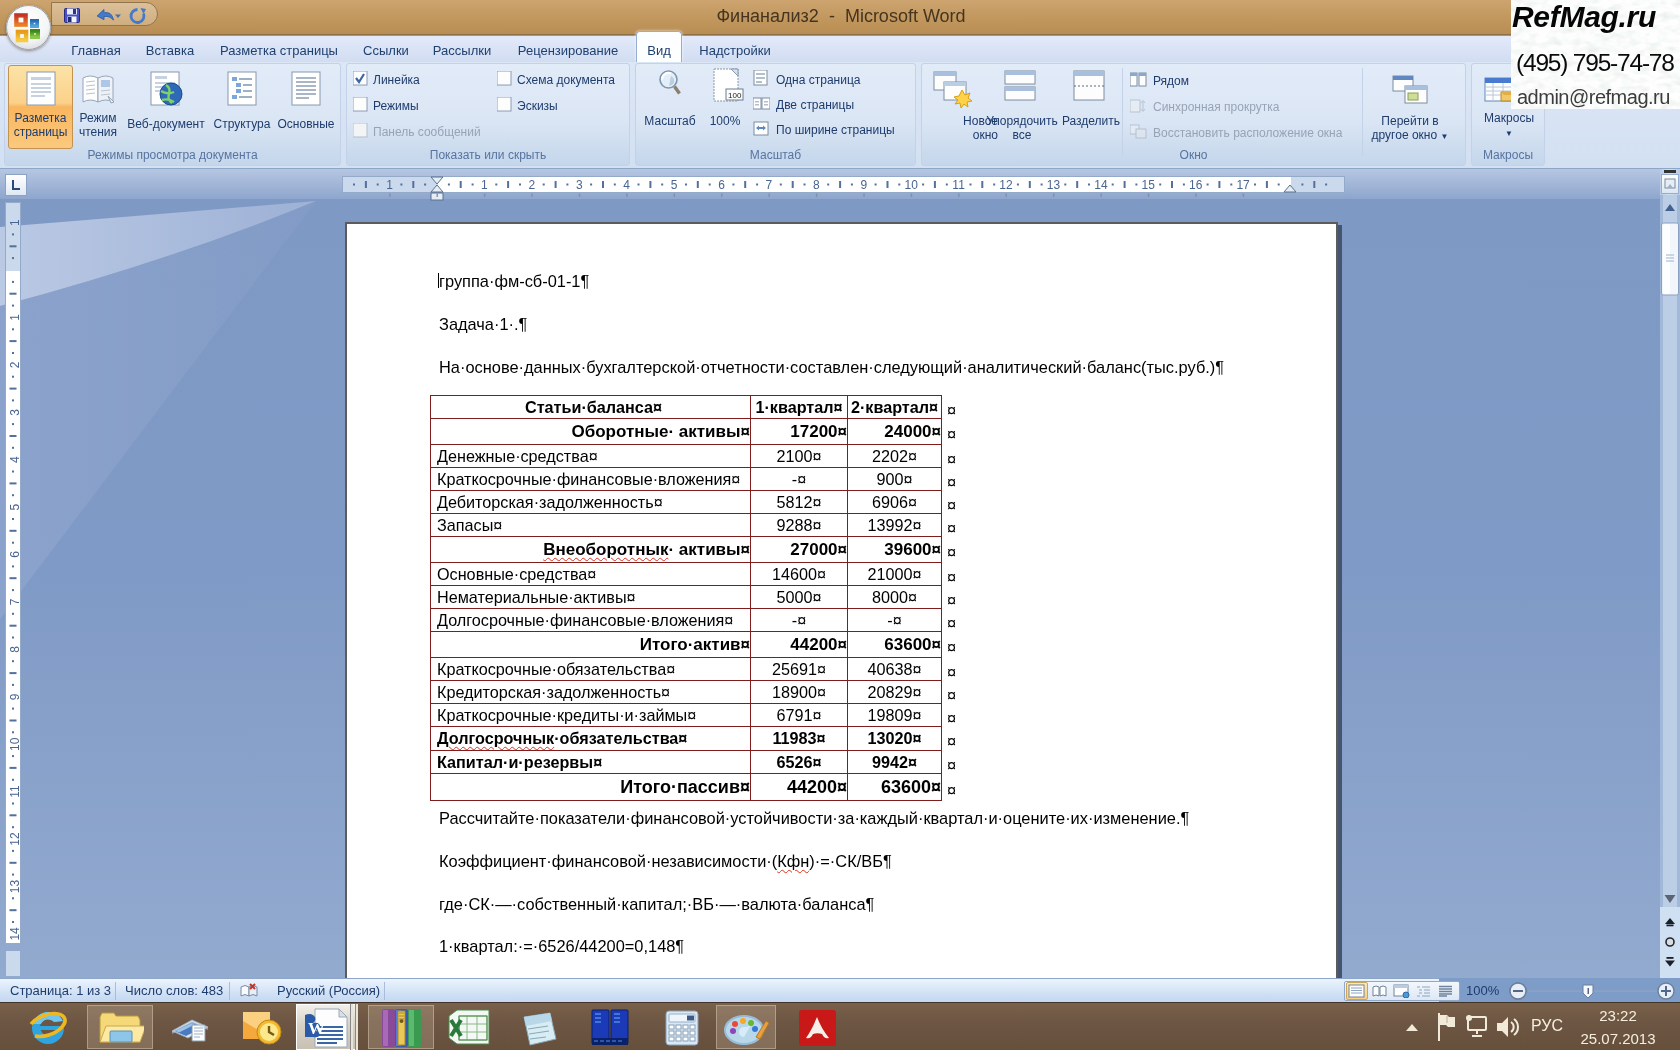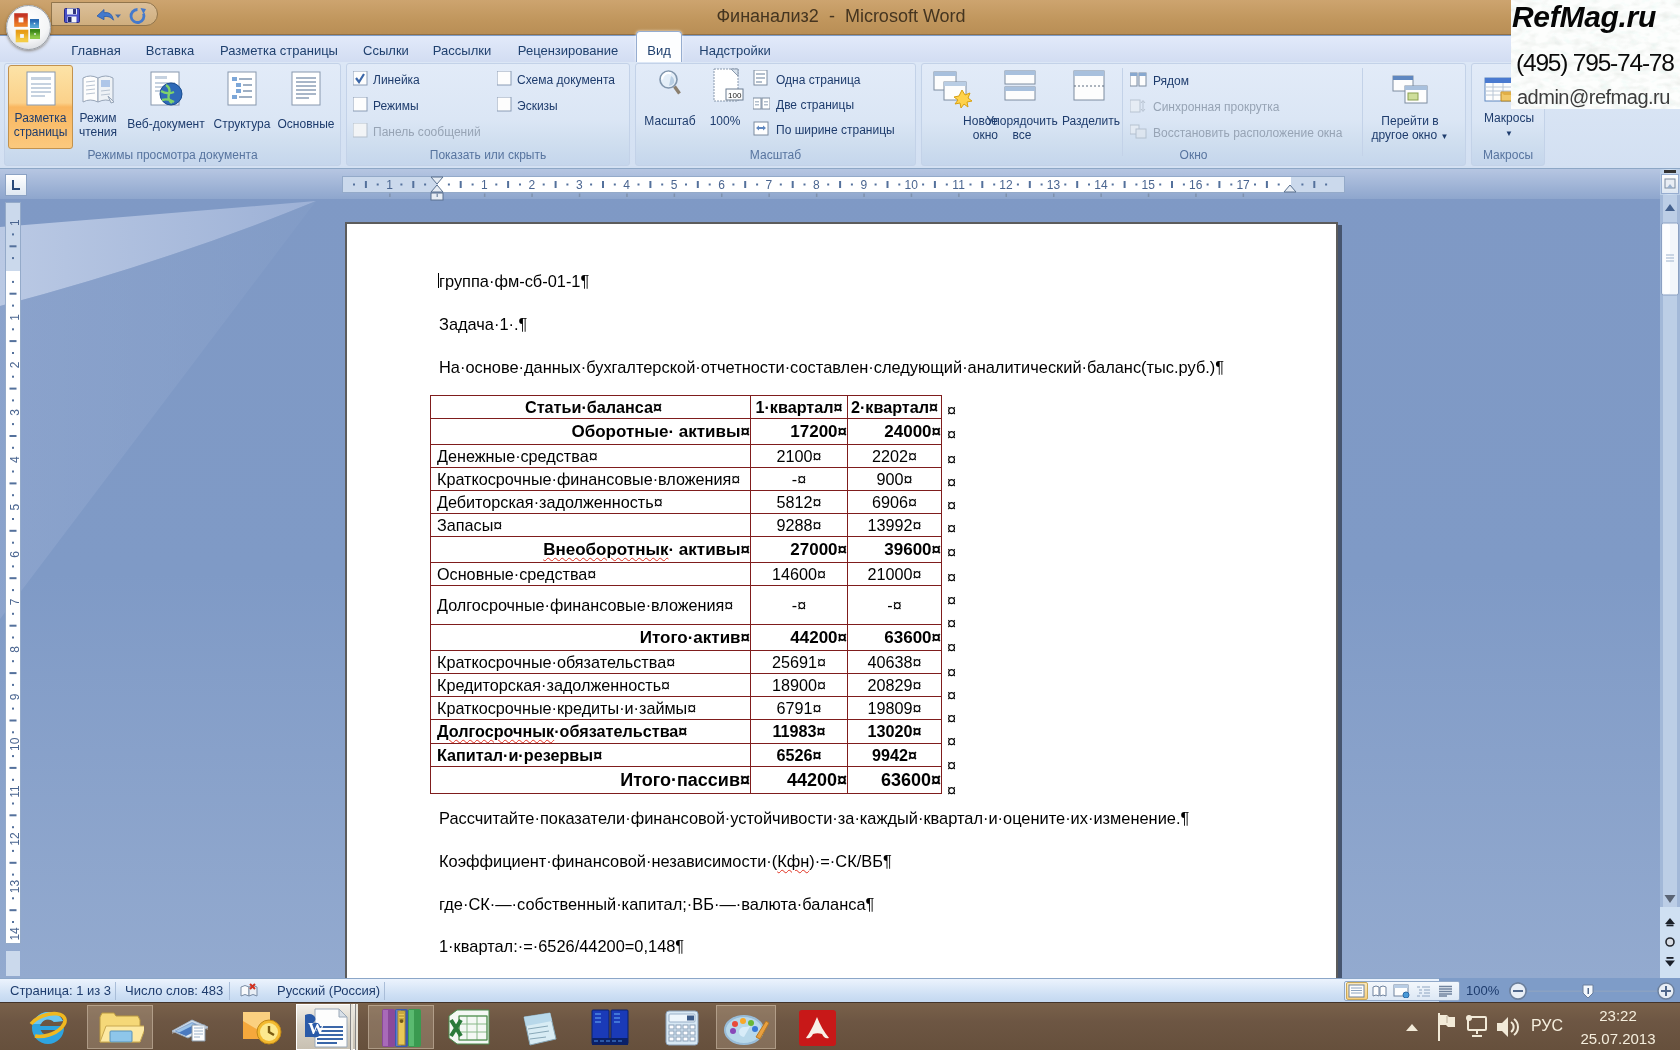--- a/index.html
+++ b/index.html
@@ -578,21 +578,26 @@
   <tr style="height:26px;">
         <td class="bc"><span class="sq">Внеоборотнык</span>·&nbsp;активы¤</td>
         <td class="num bc">27000¤</td>
         <td class="num bc">39600¤</td>
       </tr>
   <tr style="height:23px;">
         <td class="lab">Основные·средства¤</td>
         <td class="num">14600¤</td>
         <td class="num">21000¤</td>
       </tr>
-  <tr style="height:39px;">
+  <tr style="height:23px;">
+        <td class="lab">Нематериальные·активы¤</td>
+        <td class="num">5000¤</td>
+        <td class="num">8000¤</td>
+      </tr>
+  <tr style="height:23px;">
         <td class="lab">Долгосрочные·финансовые·вложения¤</td>
         <td class="num">-¤</td>
         <td class="num">-¤</td>
       </tr>
   <tr style="height:26px;">
         <td class="bc">Итого·актив¤</td>
         <td class="num bc">44200¤</td>
         <td class="num bc">63600¤</td>
       </tr>
   <tr style="height:23px;">

